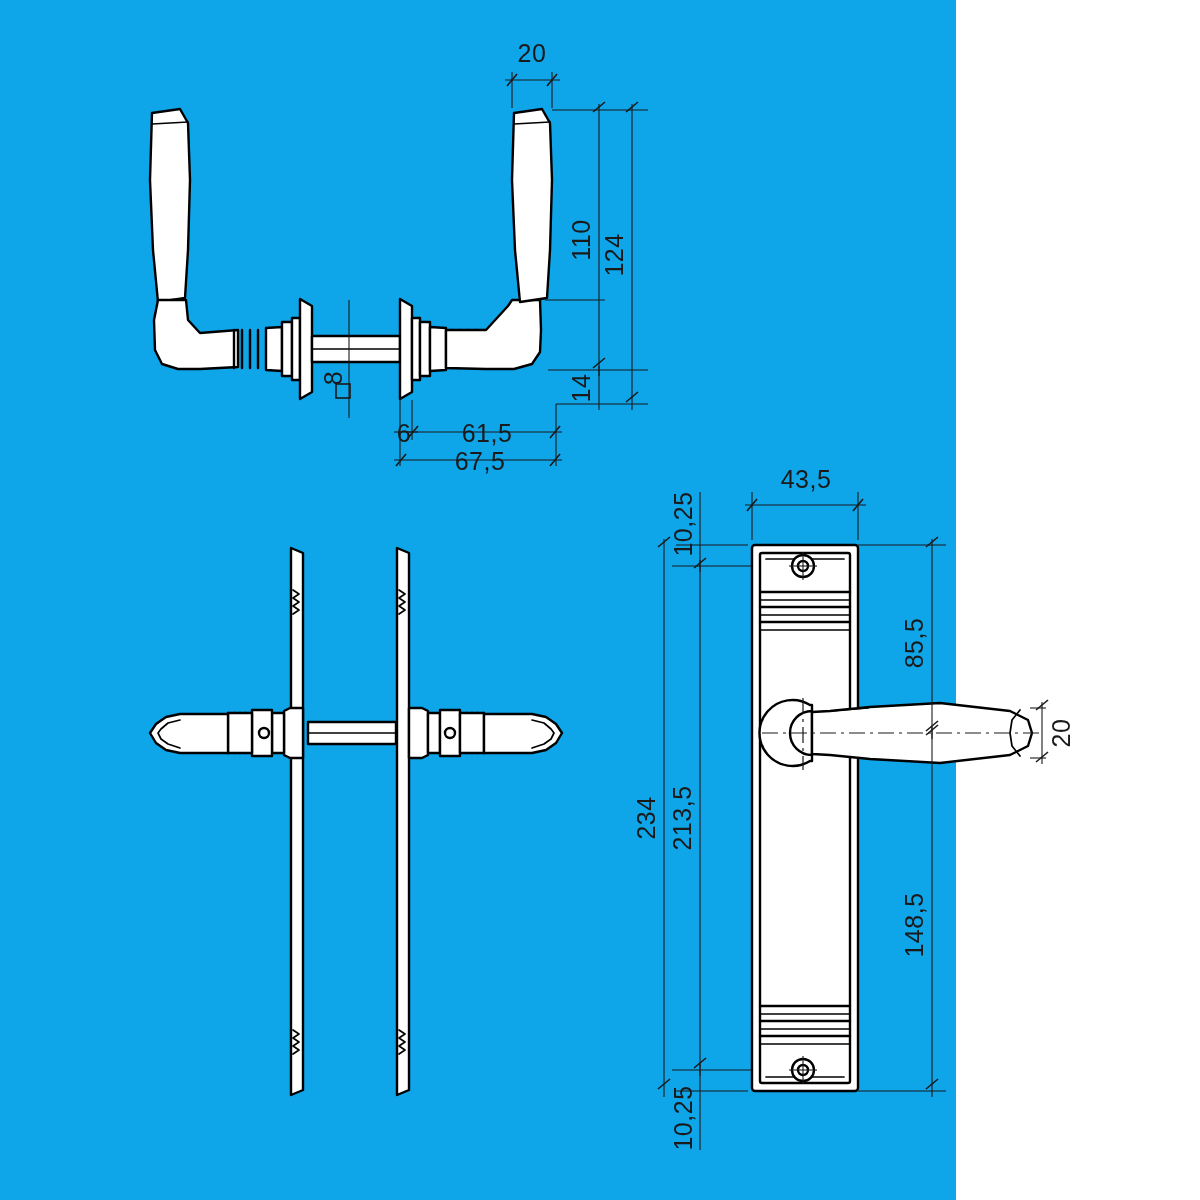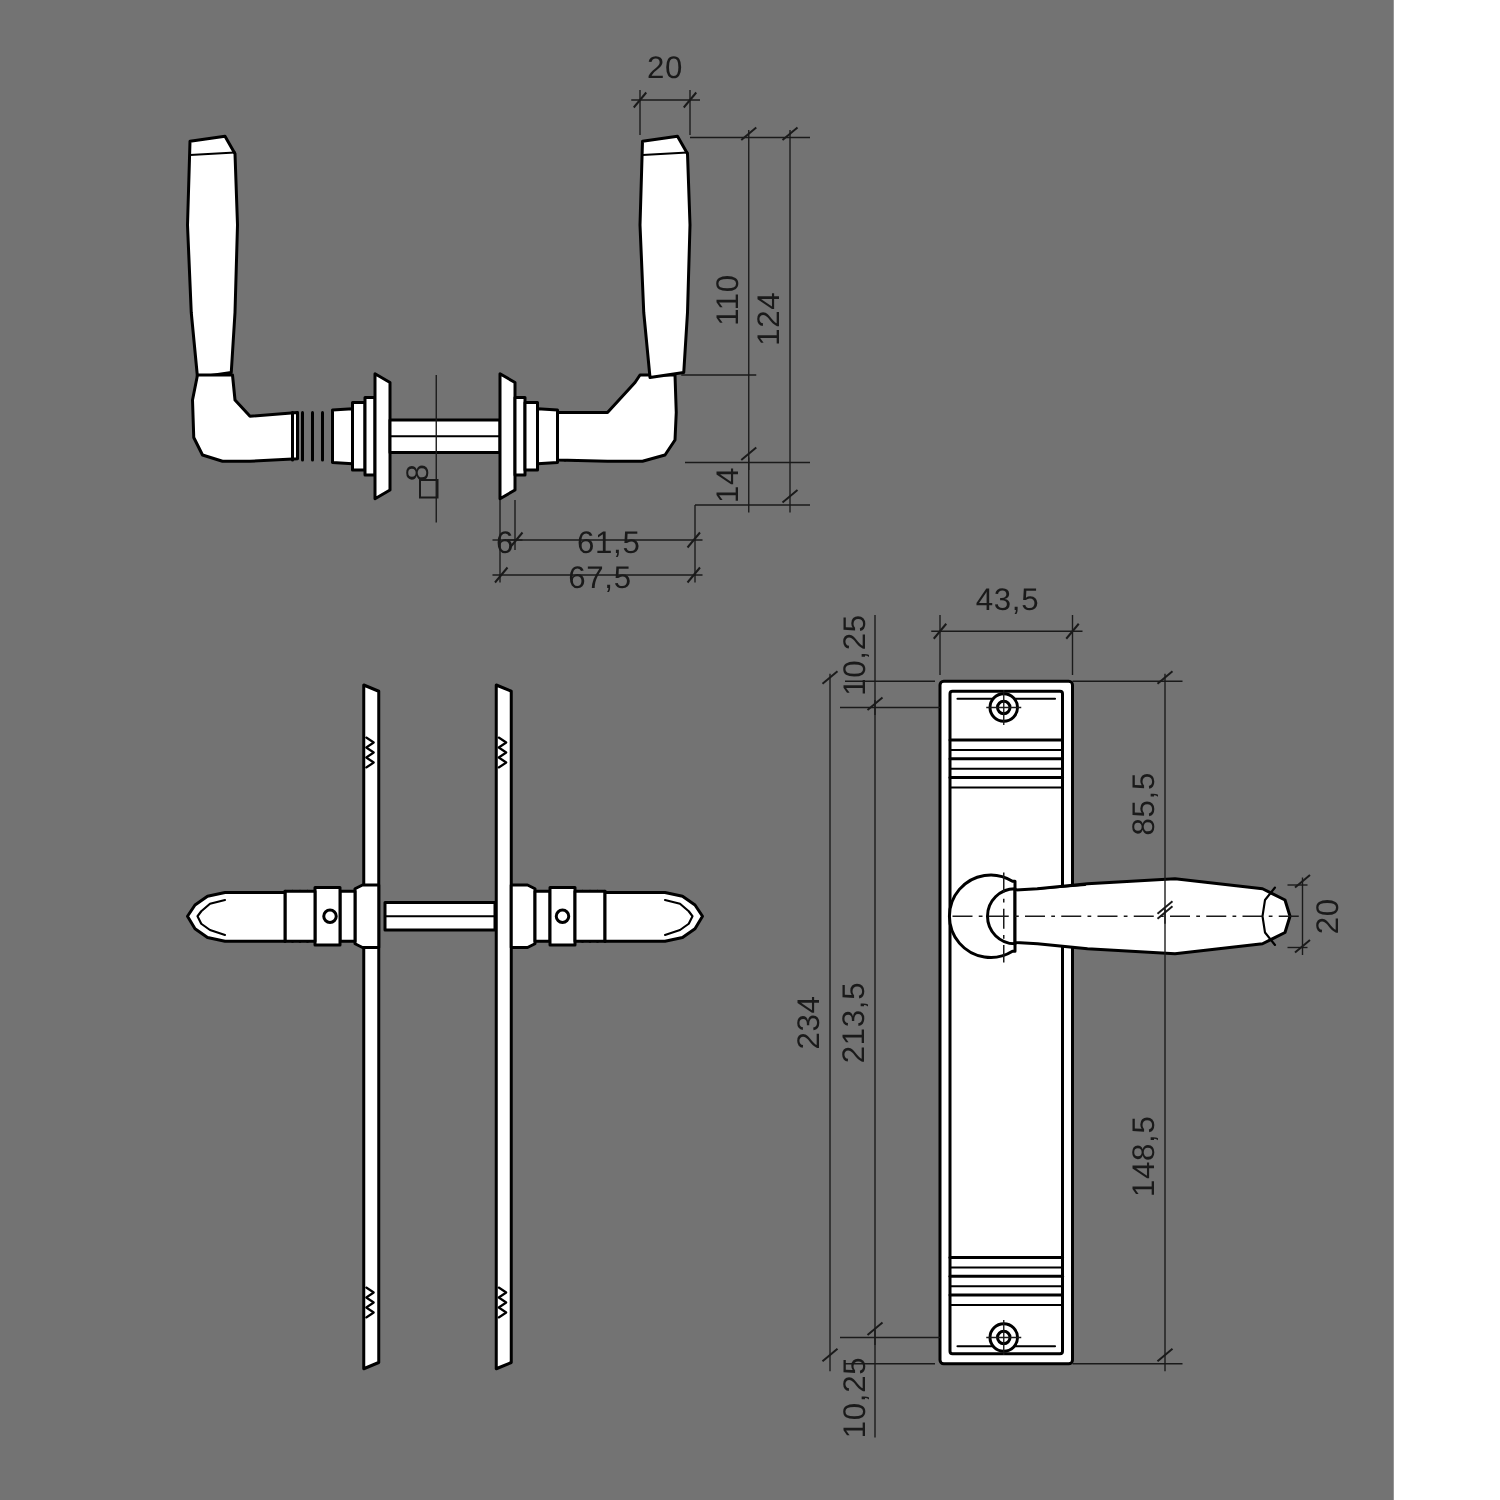--- a/index.html
+++ b/index.html
@@ -8,23 +8,23 @@
     background: #ffffff;
   }
   body {
     width: 1200px;
     height: 1200px;
     font-family: "Liberation Sans", sans-serif;
     overflow: hidden;
   }
   #stage {
     position: relative;
-    width: 1115px;
+    width: 956px;
     height: 1200px;
-    background: #737373;
+    background: #0ea5e9;
   }
   svg#drawing {
     position: absolute;
     top: 0;
     left: 0;
     width: 1200px;
     height: 1200px;
   }
   .part {
     fill: none;

